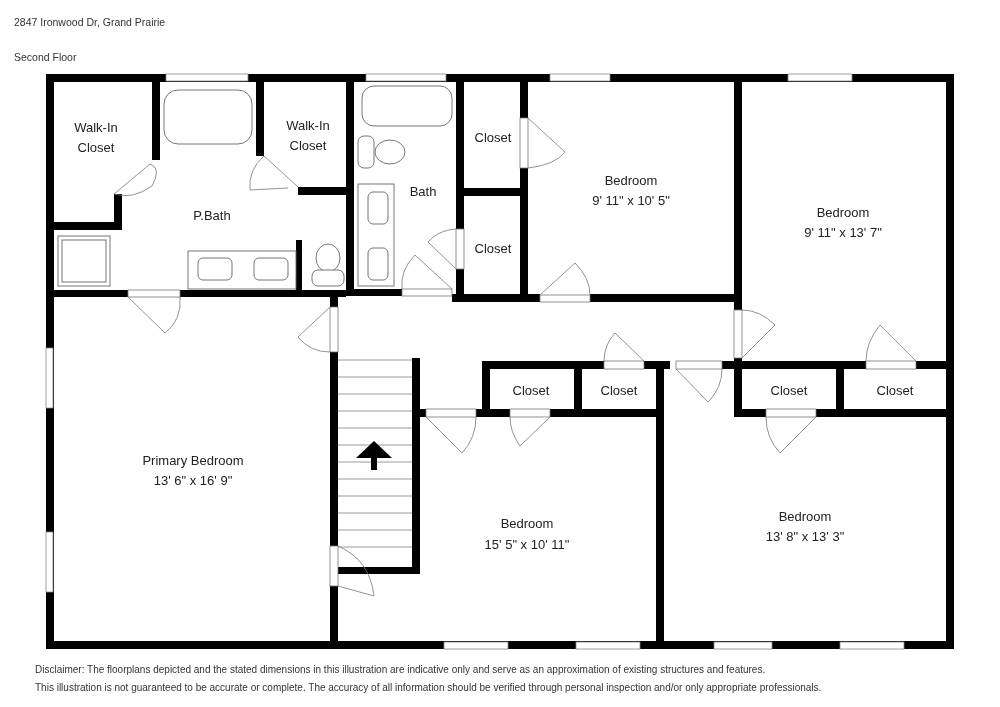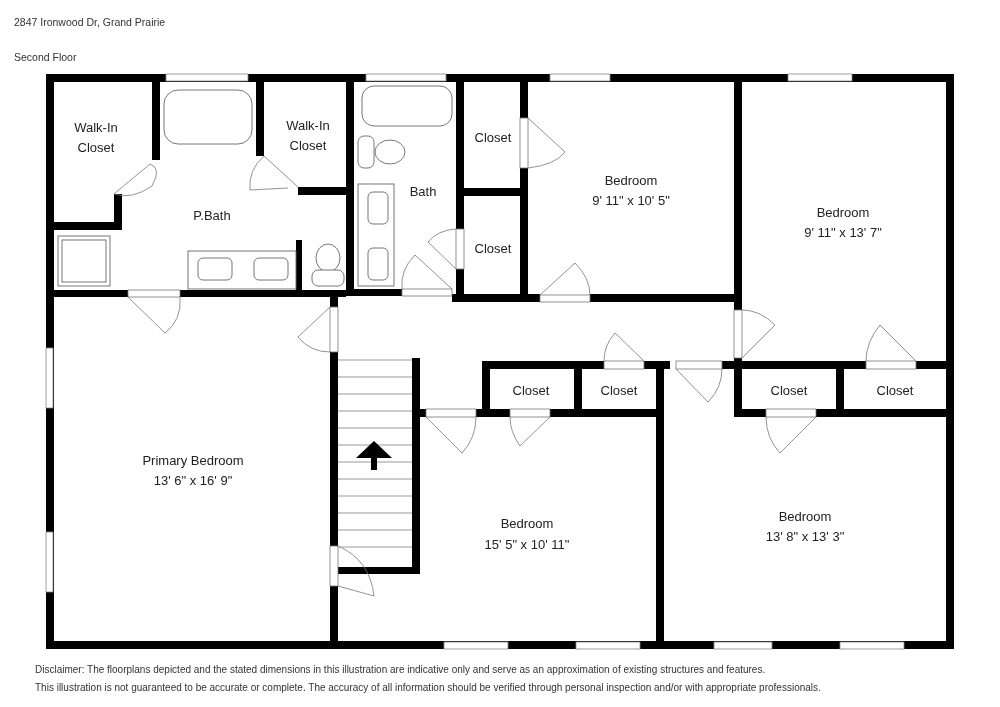--- a/index.html
+++ b/index.html
@@ -197,13 +197,13 @@
     <text class="room-label" x="789" y="395">Closet</text>
     <text class="room-label" x="895" y="395">Closet</text>
     <text class="room-label" x="527" y="528">Bedroom</text>
     <text class="room-label" x="527" y="549">15' 5" x 10' 11"</text>
     <text class="room-label" x="805" y="521">Bedroom</text>
     <text class="room-label" x="805" y="541">13' 8" x 13' 3"</text>
   </g>
 </svg>
 
 <div class="disc" id="disc1">Disclaimer: The floorplans depicted and the stated dimensions in this illustration are indicative only and serve as an approximation of existing structures and features.</div>
-<div class="disc" id="disc2">This illustration is not guaranteed to be accurate or complete. The accuracy of all information should be verified through personal inspection and/or with appropriate professionals.</div>
+<div class="disc" id="disc2">This illustration is not guaranteed to be accurate or complete. The accuracy of all information should be verified through personal inspection and/or only appropriate professionals.</div>
 
 </body></html>

